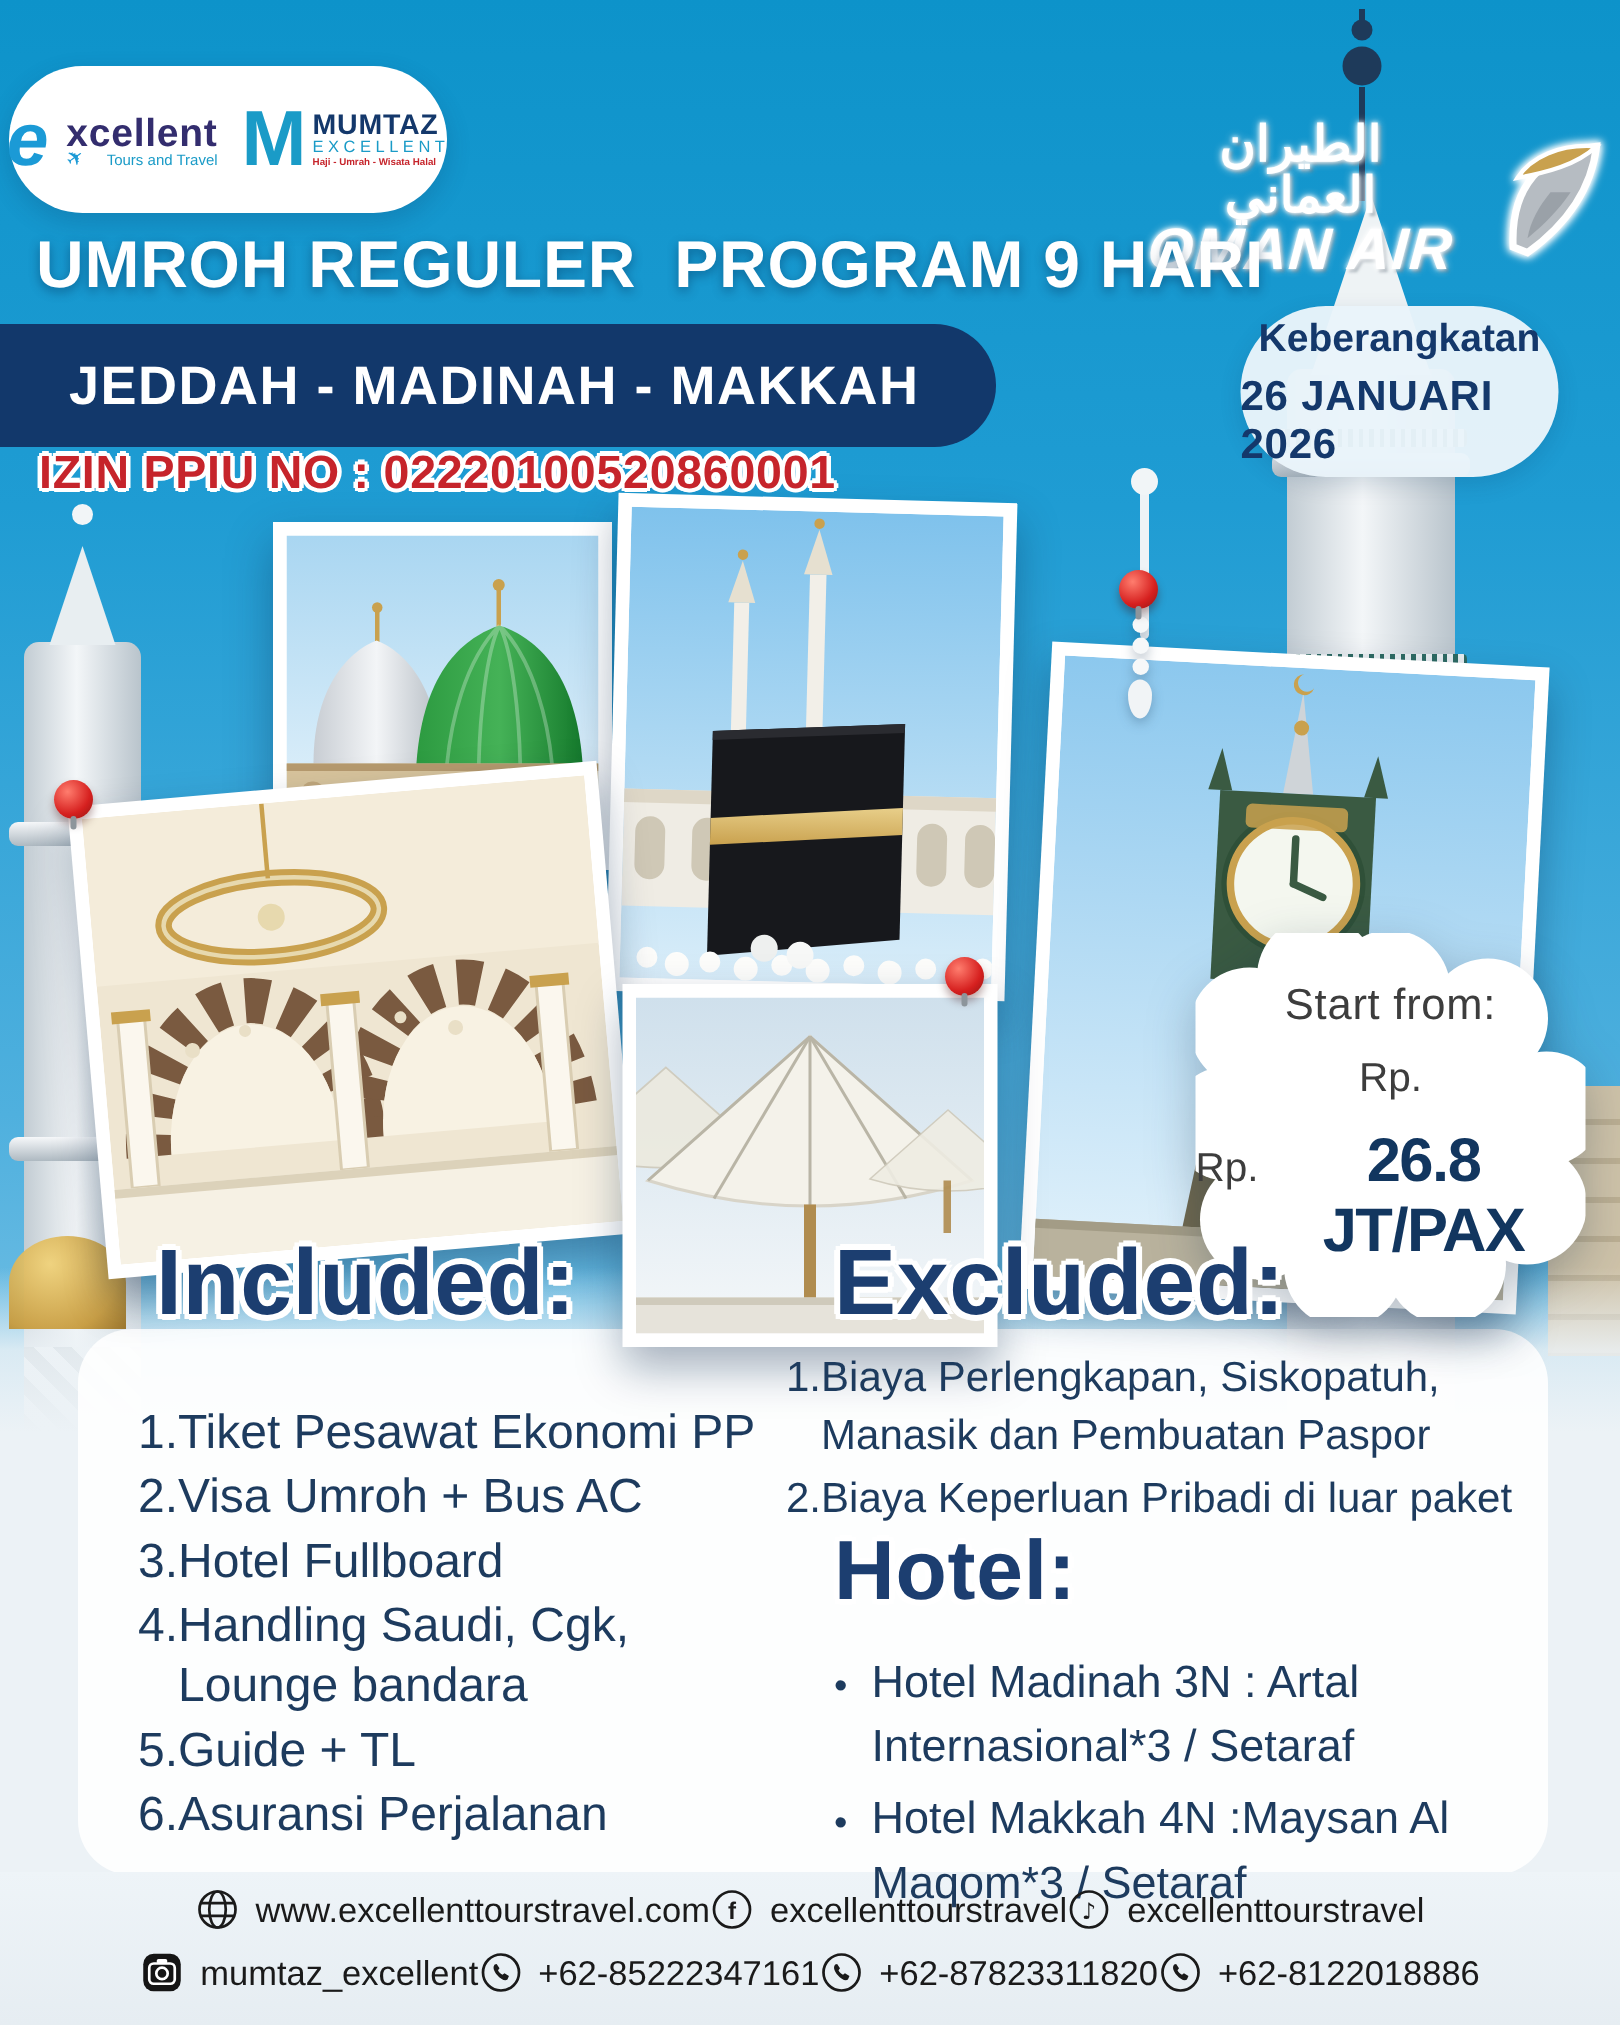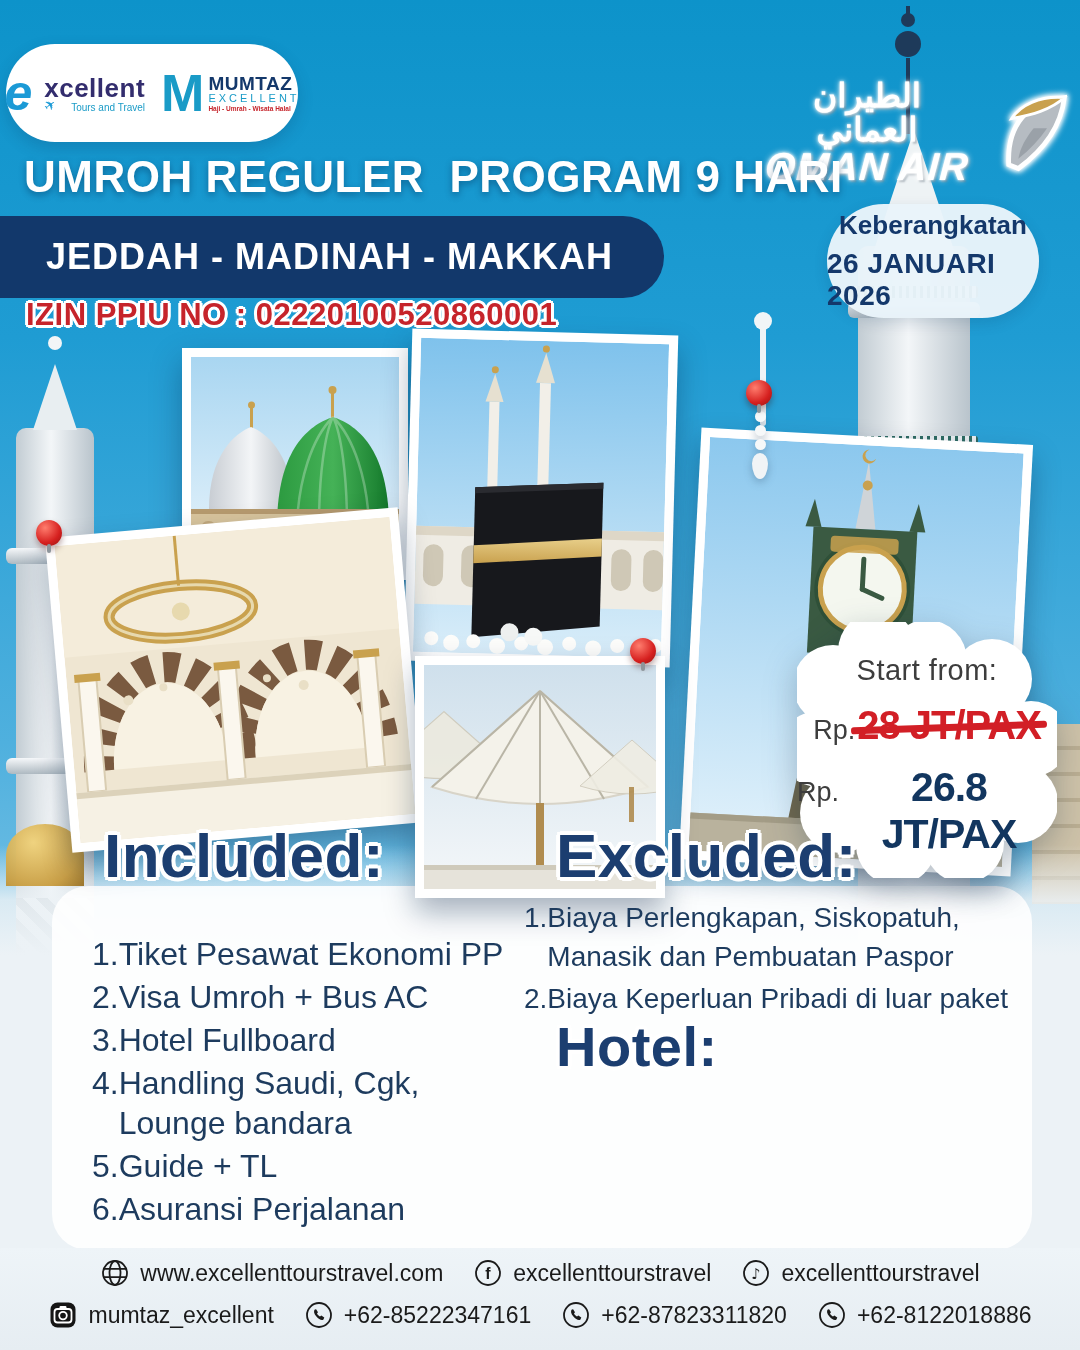--- a/index.html
+++ b/index.html
@@ -93,21 +93,21 @@
   .inc-list{left:92px;top:934px;width:450px;font-size:32px;line-height:40px;}
   .inc-list li{margin-bottom:3px;}
   .exc-list{left:524px;top:898px;width:520px;font-size:28px;line-height:39px;}
   .exc-list li{margin-bottom:3px;}
   .hotel-list{left:556px;top:1100px;width:480px;font-size:30px;line-height:43px;}
   .hotel-list li{margin-bottom:5px;}
 
   
   .footer-band{left:0;top:1248px;width:1080px;height:102px;z-index:6;background:linear-gradient(180deg,#eef4f8,#e6edf2);}
   .footer{left:0;top:1258px;width:1080px;z-index:8;display:flex;flex-direction:column;gap:12px;}
-  .f-row{display:flex;justify-content:center;align-items:center;gap:30px;}
+  .f-row{display:flex;justify-content:center;align-items:center;}
   .f-item{display:flex;align-items:center;gap:10px;font-size:23px;color:#1a1a1a;}
   .f-ico{flex:0 0 auto;}
 </style>
 </head>
 <body>
 
 <div class="canvas">
 
   <div class="abs minaret" style="left:16px;top:428px;width:78px;height:822px;">
     <div class="balc" style="top:120px;"></div>
@@ -379,21 +379,20 @@
         <circle cx="43" cy="191" r="40"></circle>
           <circle cx="21" cy="127" r="38"></circle>
           <circle cx="36" cy="63" r="40"></circle>
           <circle cx="81" cy="29" r="40"></circle>
       </g>
     </svg>
     <div class="sticker-text">
       <div class="start-label">Start from:</div>
       <div class="price-row">
         <span class="rp">Rp.</span>
-        <span class="price-old">28 JT/PAX</span>
       </div>
       <div class="price-row">
         <span class="rp">Rp.</span>
         <span class="price-new">26.8 JT/PAX</span>
       </div>
     </div>
   </div>
 
   <div class="abs panel"></div>
 
@@ -425,20 +424,30 @@
     <li>
         <span>Biaya Perlengkapan, Siskopatuh,
 Manasik dan Pembuatan Paspor</span>
       </li>
     <li>
         <span>Biaya Keperluan Pribadi di luar paket</span>
       </li>
   </ol>
 
   <div class="abs sec-head hotel-head halo">Hotel:</div>
+  <ul class="abs plist hotel-list">
+    <li>
+        <span>Hotel Madinah 3N : Artal
+Internasional*3 / Setaraf</span>
+      </li>
+    <li>
+        <span>Hotel Makkah 4N :Maysan Al
+Maqom*3 / Setaraf</span>
+      </li>
+  </ul>
 
   <div class="abs footer-band"></div>
   <div class="abs footer">
     <div class="f-row">
       <div class="f-item">
         <svg class="f-ico" width="30" height="30" viewBox="0 0 30 30" fill="none" stroke="#1a1a1a" stroke-width="1.8">
           <circle cx="15" cy="15" r="12"></circle>
             <ellipse cx="15" cy="15" rx="5.5" ry="12"></ellipse>
           <path d="M3.8 10.8h22.4M3.8 19.2h22.4"></path>
         </svg>

